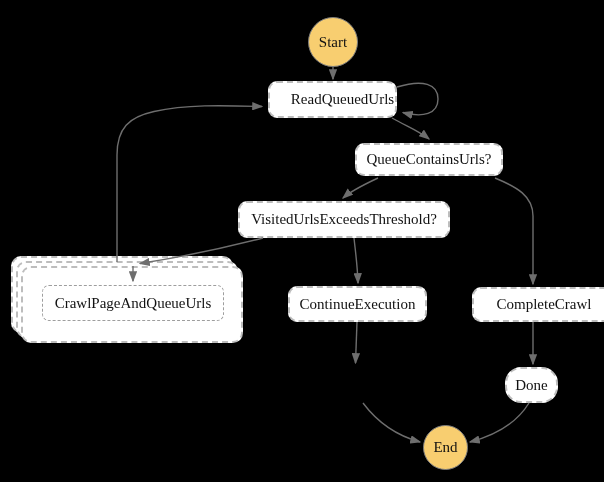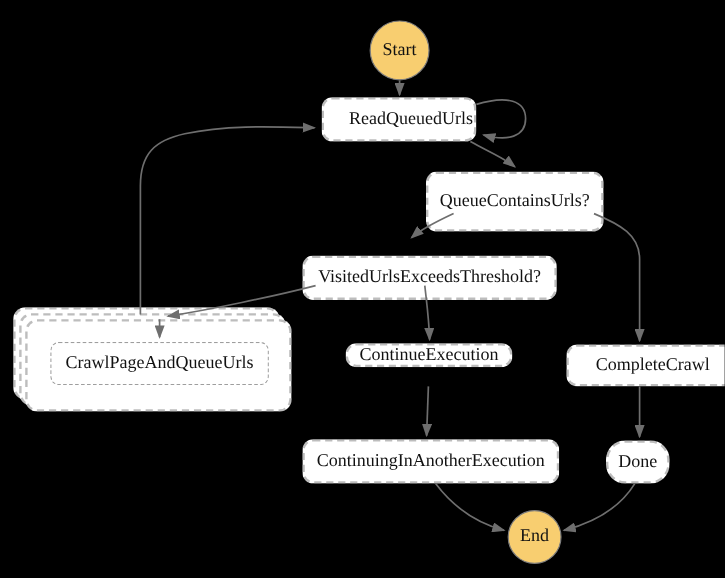--- a/index.html
+++ b/index.html
@@ -77,49 +77,46 @@
 <div id="canvas">
 
   <div class="terminal node" style="left:308px; top:17px; width:50px; height:50px;">
     <span>Start</span>
   </div>
 
   <div class="state-box node" style="left:268px; top:81px; width:129px; height:37px;padding-left:20px;">
     <span>ReadQueuedUrls</span>
   </div>
 
-  <div class="state-box node" style="left:355px; top:143px; width:148px; height:50px;">
+  <div class="state-box node" style="left:355px; top:143px; width:148px; height:33px;">
     <span>QueueContainsUrls?</span>
   </div>
 
-  <div class="state-box node" style="left:238px; top:213px; width:212px; height:37px;margin-left:14px;">
+  <div class="state-box node" style="left:238px; top:201px; width:212px; height:37px;">
     <span>VisitedUrlsExceedsThreshold?</span>
   </div>
 
   <div class="node" style="position:absolute; left:11px; top:256px; width:232px; height:87px;">
     <div class="stack-layer" style="left:0; top:0;"></div>
     <div class="stack-layer" style="left:5px; top:5px;"></div>
     <div class="stack-layer" style="left:10px; top:10px;">
       <div class="inner-task">
         <span>CrawlPageAndQueueUrls</span>
       </div>
     </div>
   </div>
 
-  <div class="state-box node" style="left:288px; top:286px; width:139px; height:20px;">
+  <div class="state-box node" style="left:288px; top:286px; width:139px; height:36px;">
     <span>ContinueExecution</span>
   </div>
 
   <div class="state-box node" style="left:472px; top:287px; width:144px; height:35px;">
     <span>CompleteCrawl</span>
   </div>
 
-  <div class="state-box node" style="left:252px; top:366px; width:214px; height:37px;">
-    <span>ContinuingInAnotherExecution</span>
-  </div>
 
   <div class="state-box node" style="left:505px; top:367px; width:53px; height:36px;border-radius:16px;">
     <span>Done</span>
   </div>
 
   <div class="terminal node" style="left:423px; top:425px; width:45px; height:45px;text-align:right;">
     <span>End</span>
   </div>
 
   <svg id="edge-layer" viewBox="0 0 604 482" xmlns="http://www.w3.org/2000/svg">

